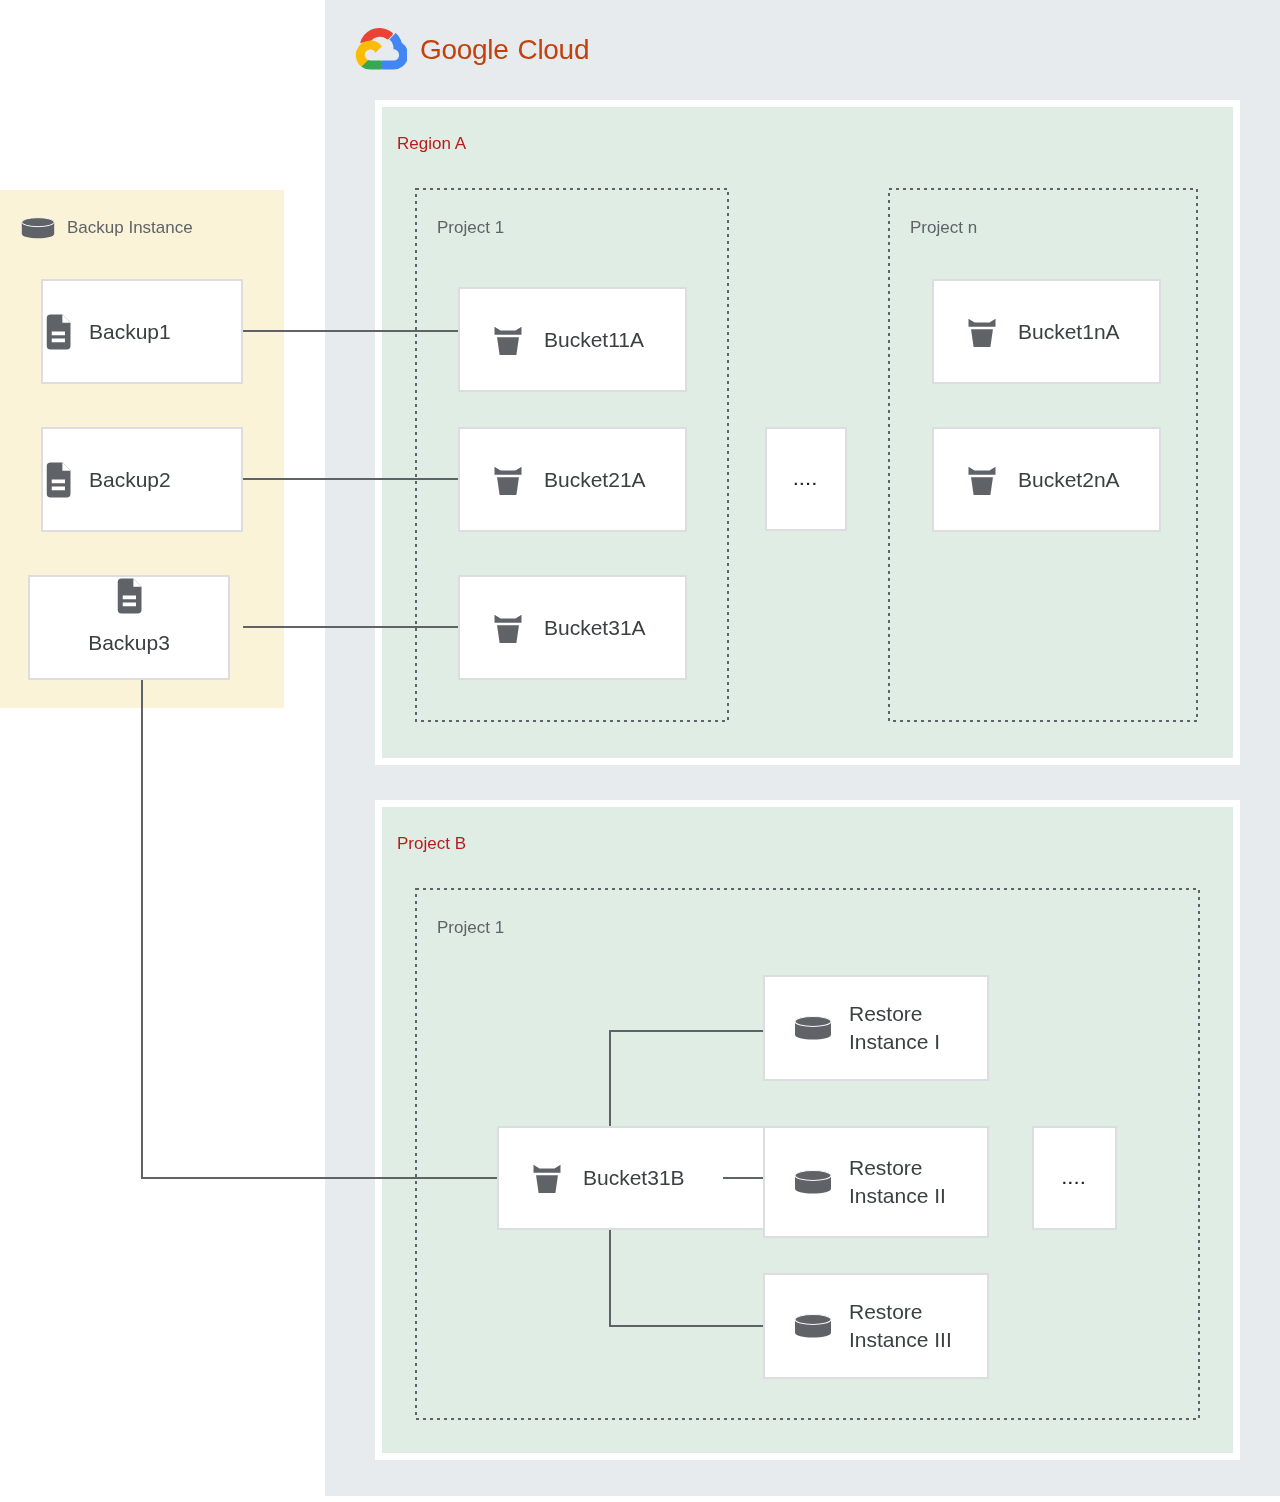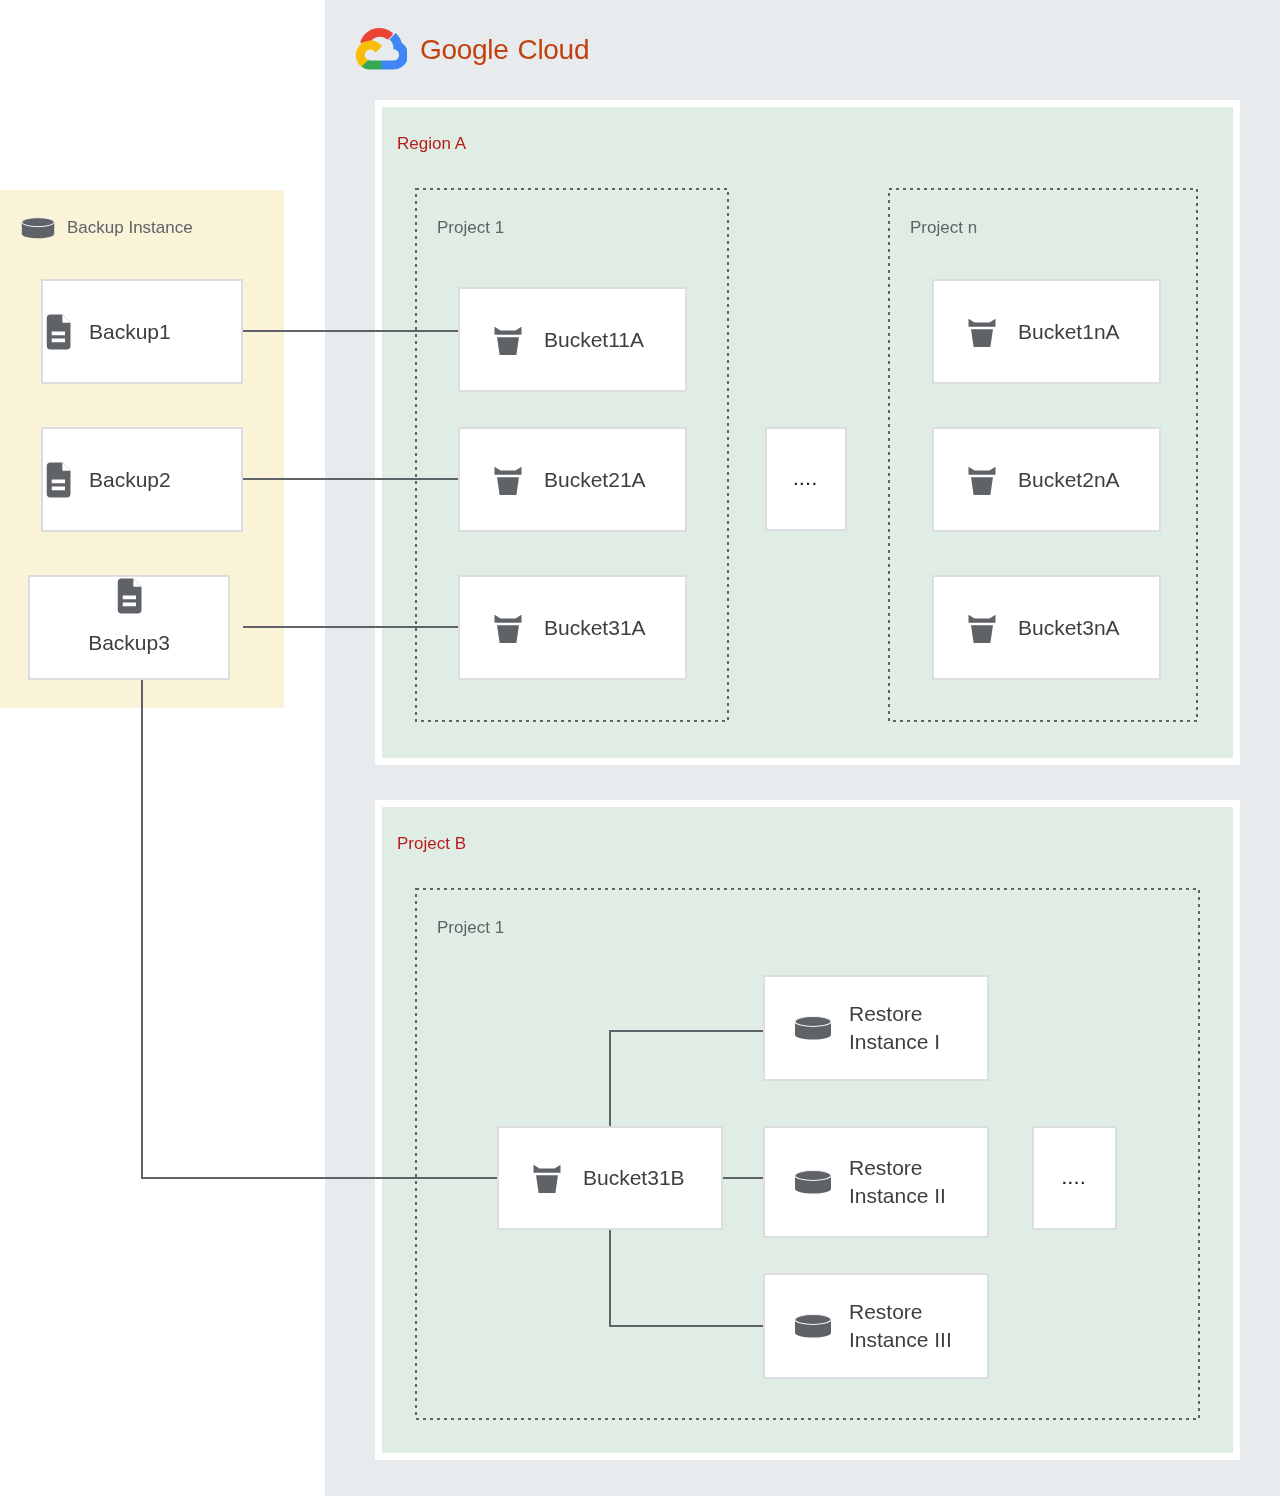--- a/index.html
+++ b/index.html
@@ -35,21 +35,21 @@
   .restore-node { width:226px; height:106px; padding-left:28px; gap:16px; }
   .restore-node .node-label { width:118px; line-height:28px; }
   .dots-box { position:absolute; background:#ffffff; border:2px solid #DBDDE0; box-sizing:border-box;
               display:flex; align-items:center; justify-content:center;
               font-size:15px; font-weight:700; letter-spacing:2px; color:#202124; }
   
   .p1a-b1 { left:43px; top:75px;margin-top:24px; }  .p1a-b2 { left:43px; top:239px; }  .p1a-b3 { left:43px; top:387px; }
   .pna-b1 { left:44px; top:91px; }  .pna-b2 { left:44px; top:239px; }  .pna-b3 { left:44px; top:387px; }
   .dots-a { left:383px; top:320px; width:82px; height:104px; }
   .ri-1 { left:348px; top:87px; }
-  .b31b { left:82px; top:238px; width:226px; height:104px; padding-left:30px; gap:18px; }
+  .b31b { left:82px; top:238px; width:268px; height:104px; padding-left:30px; gap:18px; }
   .ri-2 { left:348px; top:238px; height:112px; }
   .dots-b { left:617px; top:238px; width:85px; height:104px; }
   .ri-3 { left:348px; top:385px; }
   
   .backup-panel { position:absolute; left:0; top:190px; width:284px; height:518px; background:#FBF3D8; }
   .backup-header { position:absolute; left:20px; top:26px; display:flex; align-items:center; gap:11px; }
   .backup-header-label { font-size:17px; color:#5F6368; }
   .bk-1 { left:41px; top:89px; }  .bk-2 { left:41px; top:237px; }  .bk-3 { left:28px; top:385px;flex-direction:column; }
   
   .connectors { position:absolute; left:0; top:0; pointer-events:none; }
@@ -137,26 +137,20 @@
               <use href="#bucket-glyph"></use>
             </svg>
           <span class="node-label">Bucket1nA</span>
         </div>
         <div class="node bucket-node pna-b2">
           <svg class="icon" width="36" height="38" viewBox="0 0 24 24">
               <use href="#bucket-glyph"></use>
             </svg>
           <span class="node-label">Bucket2nA</span>
         </div>
-        <div class="node bucket-node pna-b3">
-          <svg class="icon" width="36" height="38" viewBox="0 0 24 24">
-              <use href="#bucket-glyph"></use>
-            </svg>
-          <span class="node-label">Bucket3nA</span>
-        </div>
       </div>
     </div>
 
     <div class="region region-b">
       <div class="region-label">Project B</div>
 
       <div class="project project-1b">
         <svg class="dash" width="785" height="532" viewBox="0 0 785 532">
           <rect x="1" y="1" width="783" height="530" fill="none" stroke="#5F6368" stroke-width="2" stroke-dasharray="3 4"></rect>
         </svg>

